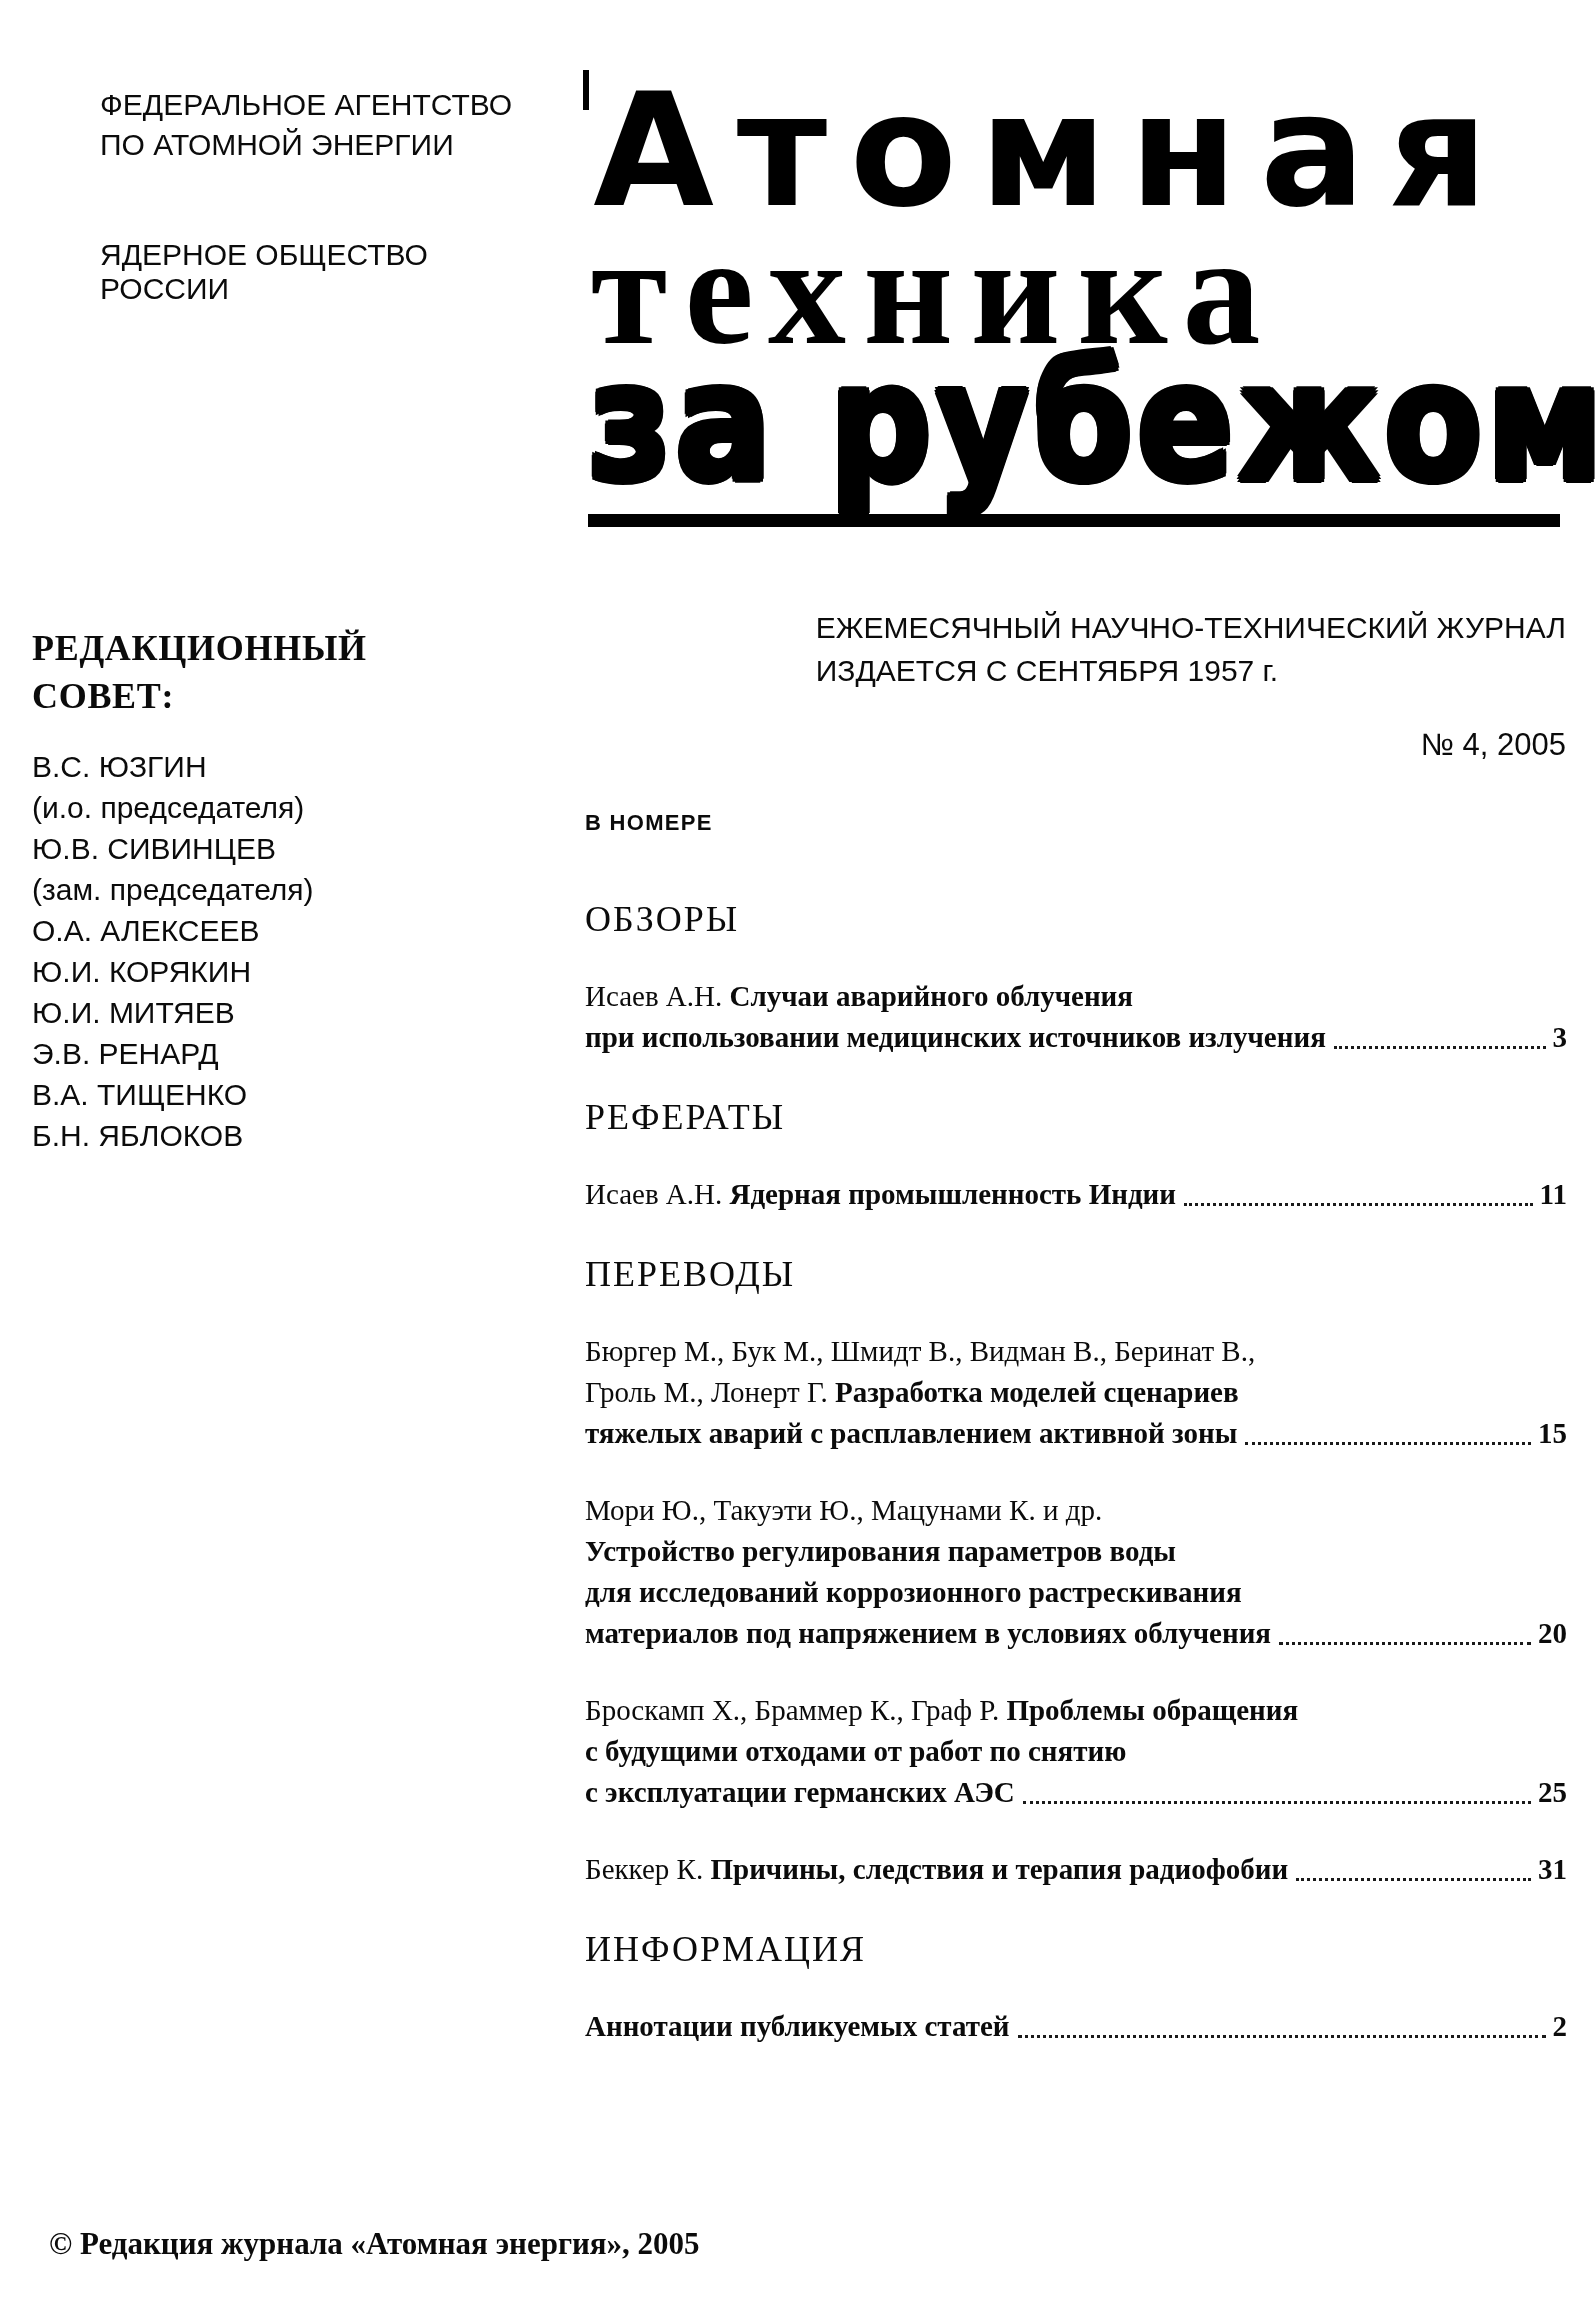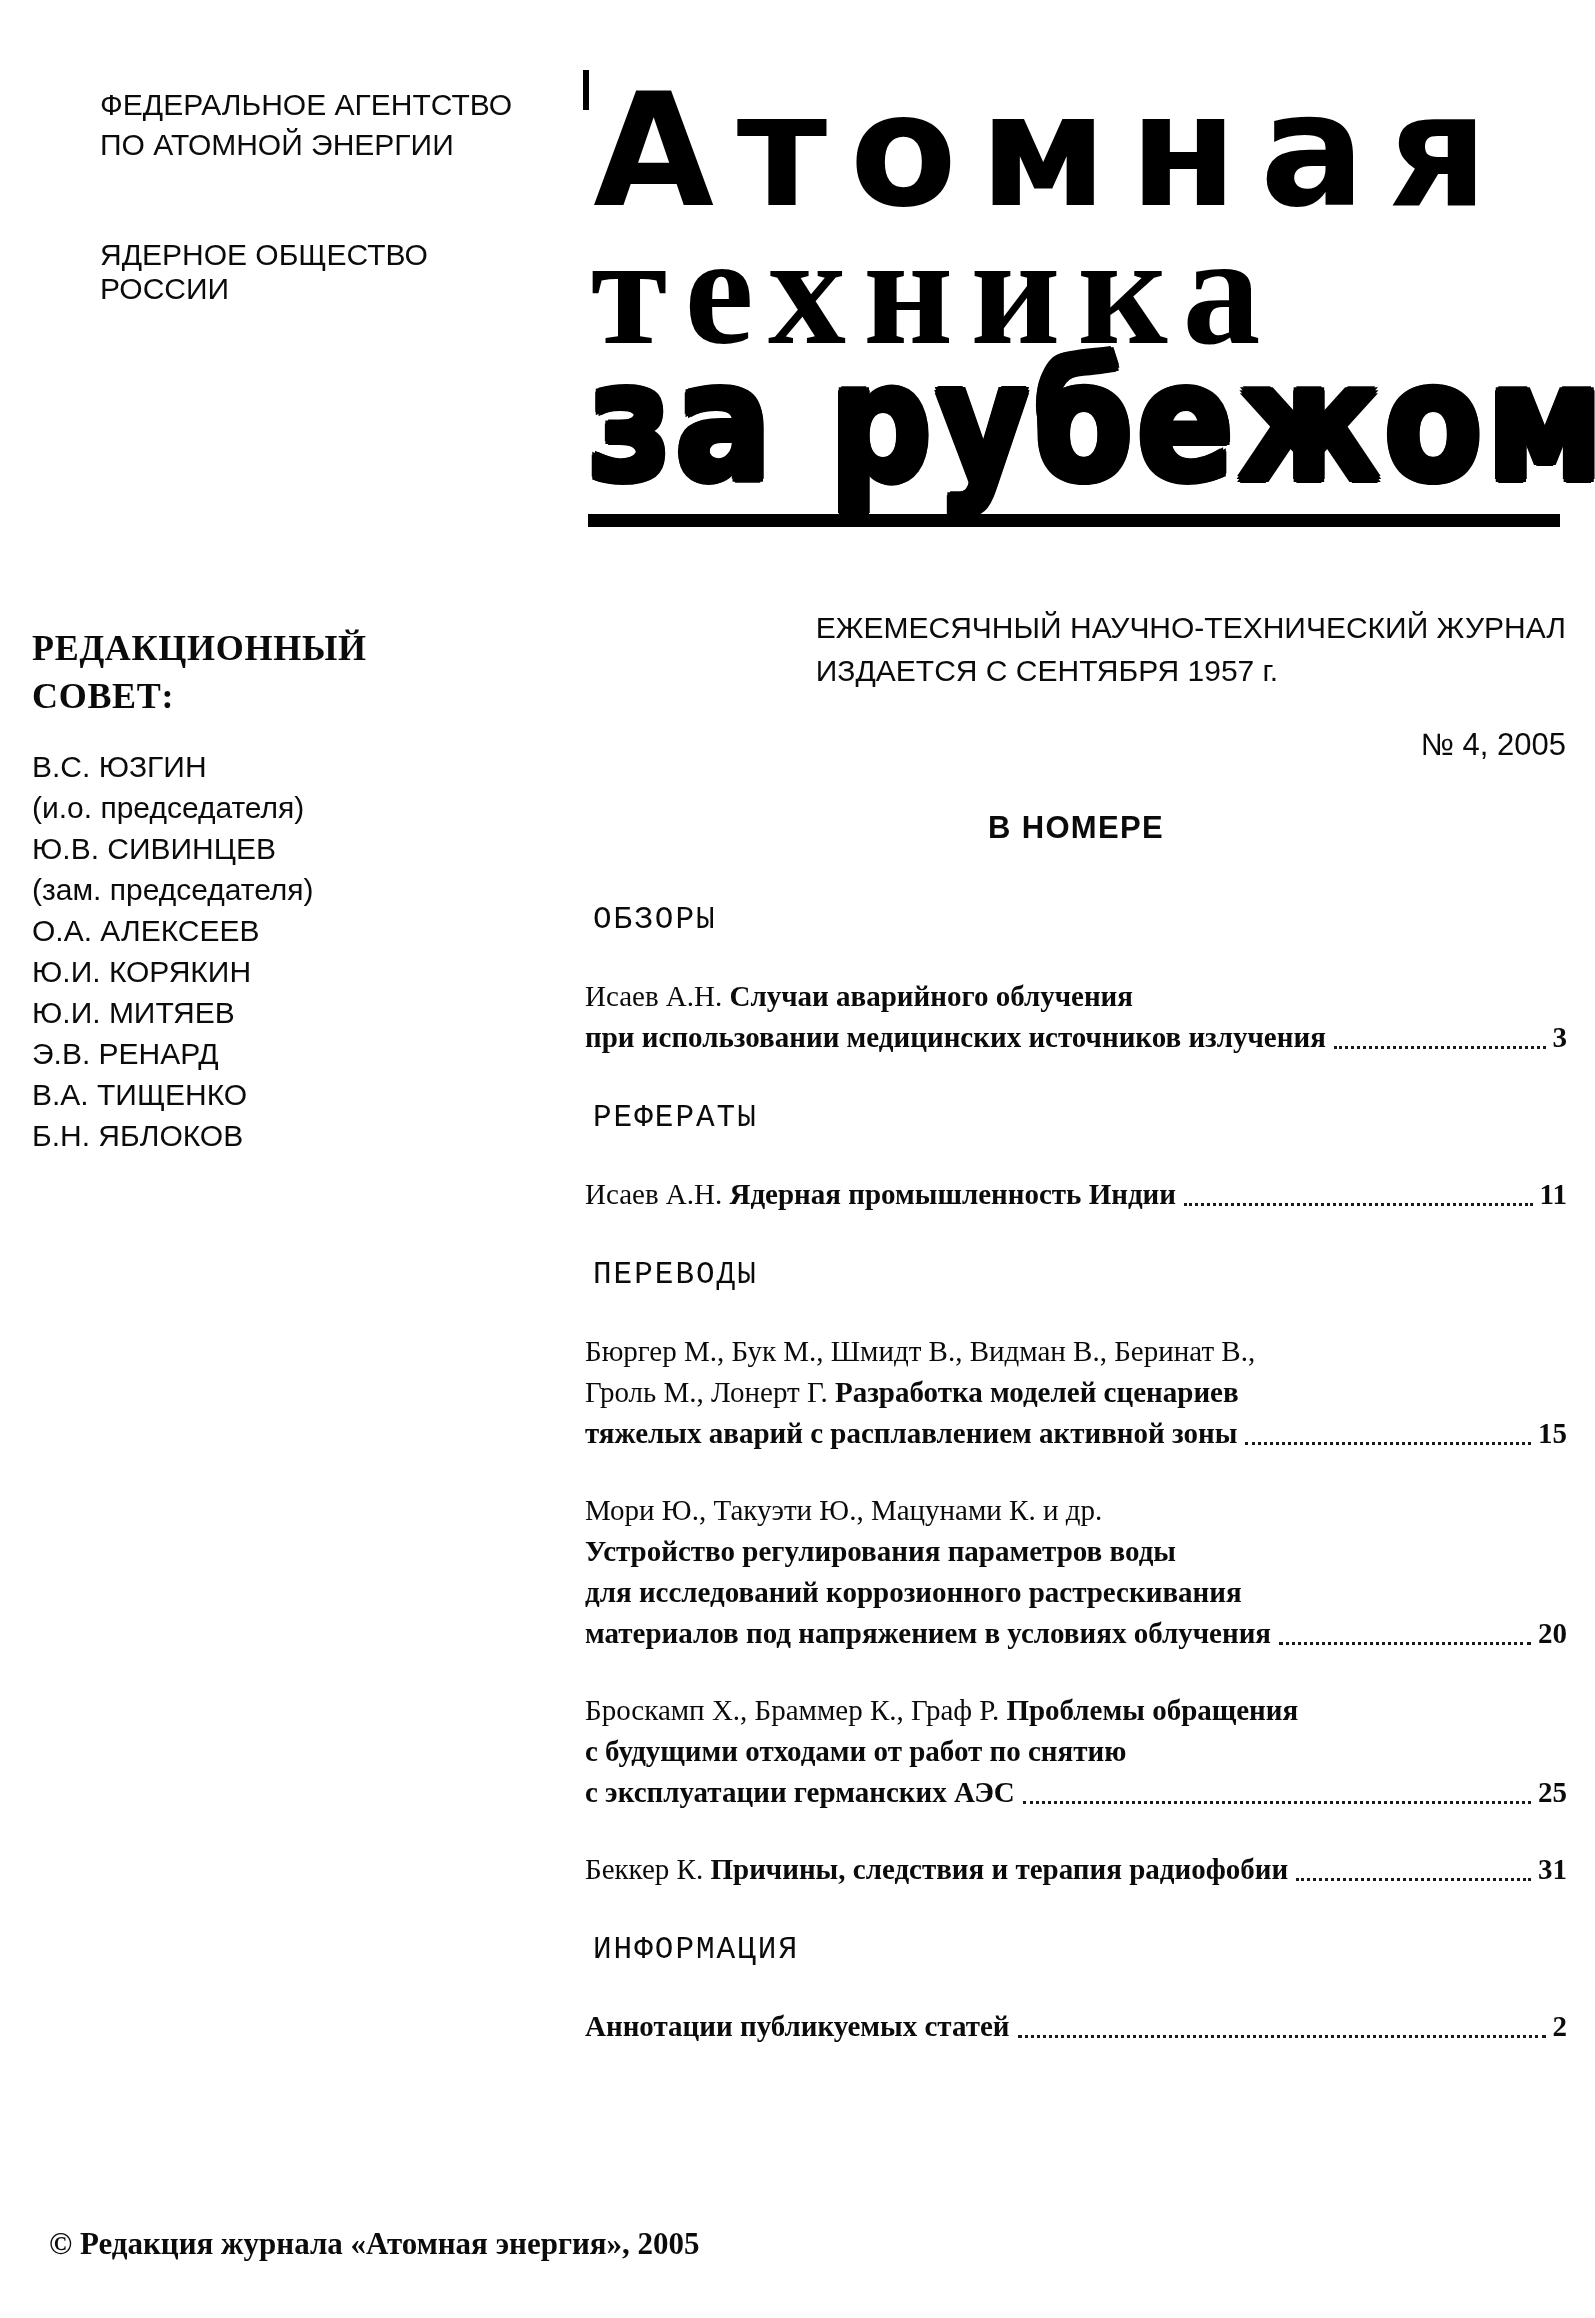--- a/index.html
+++ b/index.html
@@ -33,34 +33,34 @@
   
   .masthead{
     position:absolute;right:29px;top:606px;text-align:left;
     font-family:"Liberation Sans",sans-serif;font-size:30px;line-height:43px;
   }
   .issue{
     position:absolute;right:29px;top:727px;
     font-family:"Liberation Sans",sans-serif;font-size:31px;
   }
   .in-issue{
-    position:absolute;left:585px;top:810px;width:982px;text-align:center;
-    font-family:"Liberation Sans",sans-serif;font-weight:bold;font-size:31px;letter-spacing:1.3px;
+    position:absolute;left:585px;top:810px;width:982px;
+    font-family:"Liberation Sans",sans-serif;font-weight:bold;font-size:22px;letter-spacing:1.3px;
   }
   
   .board-title{
     position:absolute;left:32px;top:624px;font-weight:bold;font-size:36px;line-height:48px;letter-spacing:0.7px;
   }
   .board-list{
     position:absolute;left:32px;top:746px;
     font-family:"Liberation Sans",sans-serif;font-size:30px;line-height:41px;
   }
   
   .toc{position:absolute;left:585px;top:899px;width:982px;font-size:29px;line-height:41px;}
-  .toc-heading{font-size:31px;letter-spacing:2px;margin:39px 0 36px 8px;font-family:Liberation Mono, monospace;}
+  .toc-heading{font-size:36px;letter-spacing:2px;margin:39px 0 36px 0;}
   .toc-heading:first-child{margin-top:0;}
   .toc-entry{margin-bottom:36px;}
   .toc-line{display:flex;align-items:flex-end;}
   .line-text{white-space:pre-wrap;}
   .b{font-weight:bold;}
   .dots{flex:1 1 auto;min-width:16px;border-bottom:3.3px dotted #1a1a1a;margin:0 6.6px 8.6px 8px;}
   .pg{font-weight:bold;white-space:nowrap;}
   .toc-heading + .toc-entry .toc-line{align-items:flex-end;}
   
   .toc-entry.tight{margin-bottom:13.3px;}

